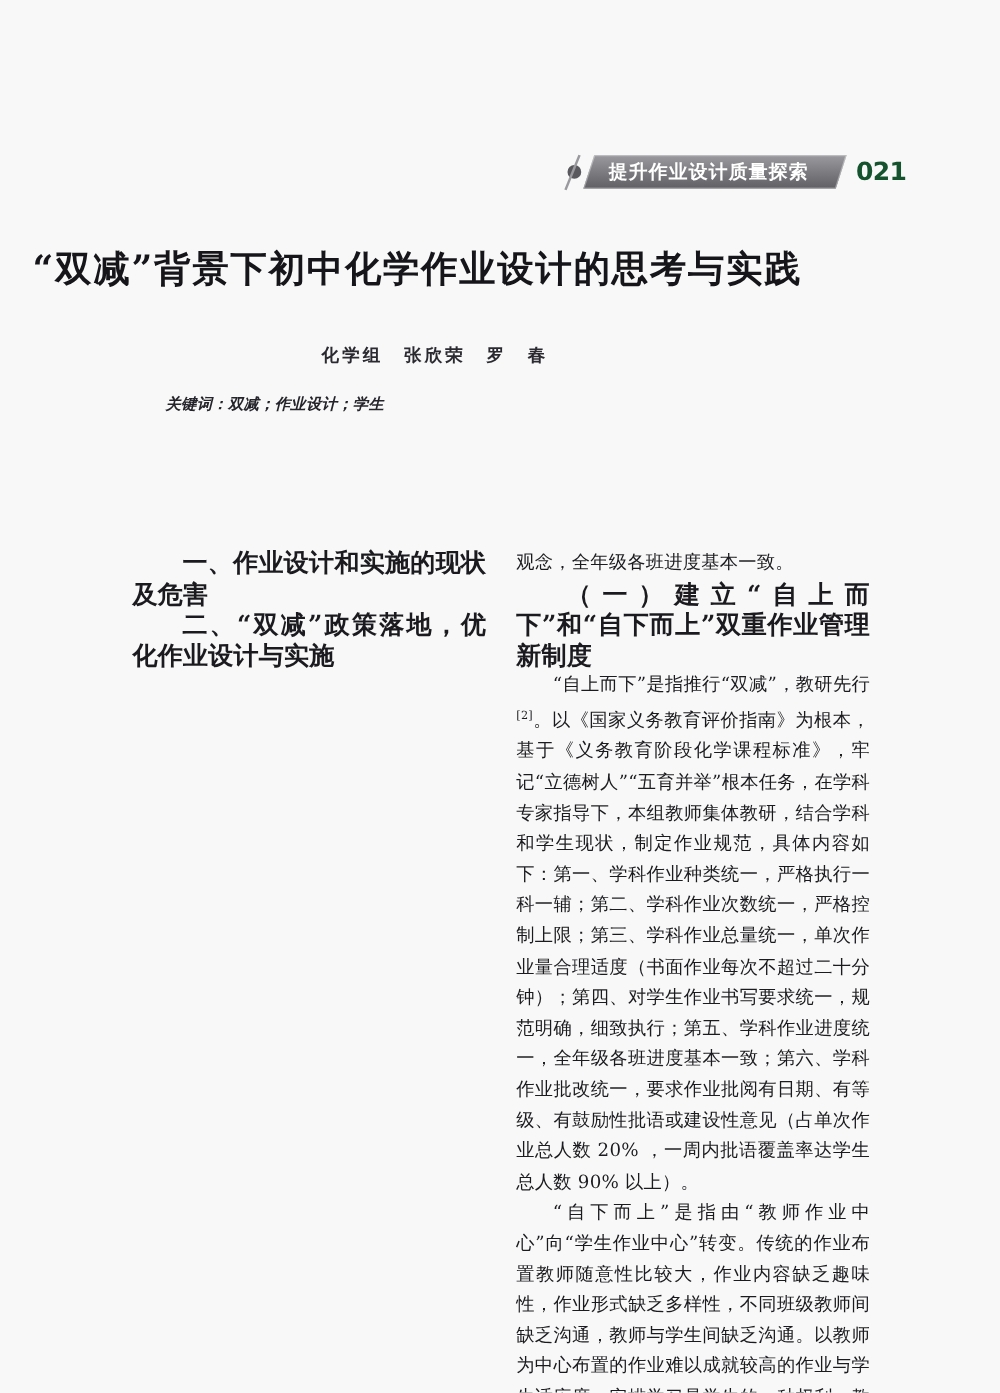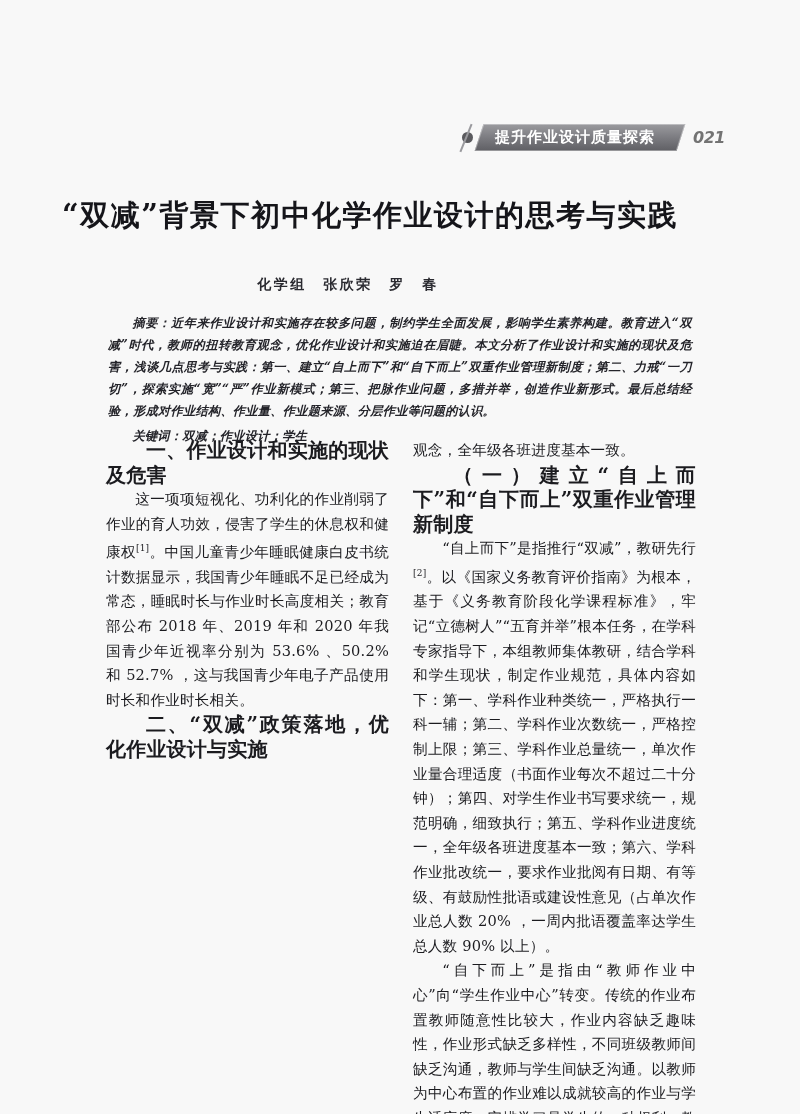--- a/index.html
+++ b/index.html
@@ -64,40 +64,38 @@
     letter-spacing: 1px;
     padding: 4px 26px 4px 16px;
     transform: skewX(-18deg);
     margin-left: 4px;
     box-shadow: 0 0 0 1px rgba(255,255,255,.35) inset;
   }
   .rh-band span { display: inline-block; transform: skewX(18deg); }
   .rh-page {
     font-family: "DejaVu Sans", "Liberation Sans", sans-serif;
     font-weight: bold;
-    font-size: 16px;
-    color: #737373;
+    font-size: 20px;
+    color: #14532d;
     margin-left: 12px;
     letter-spacing: -0.5px;
-    font-style: italic;
   }
 
   
   .title {
     position: absolute;
     top: 196px;
     left: 0;
     width: 668px;
     text-align: center;
     font-family: "DejaVu Serif", "Liberation Serif", serif;
     font-weight: bold;
     font-size: 29px;
     letter-spacing: 1.5px;
     color: #15151a;
-    padding-left: 36px;
   }
   .authors {
     position: absolute;
     top: 276px;
     left: 0;
     width: 696px;
     text-align: center;
     font-weight: bold;
     font-size: 14px;
     letter-spacing: 2.5px;
@@ -166,28 +164,26 @@
         <span>提升作业设计质量探索</span>
       </div>
       <div class="rh-page">021</div>
     </div>
   </div>
 
   <div class="title">“双减”背景下初中化学作业设计的思考与实践</div>
   <div class="authors">化学组　张欣荣　罗　春</div>
 
   <div class="abstract">
-    <p><span>摘要：</span><span>近年来作业设计和实施存在较多问题，制约学生全面发展，影响学生素养构建。教育进入“双减”时代，教师的扭转教育观念，优化作业设计和实施迫在眉睫。本文分析了作业设计和实施的现状及危害，浅谈几点思考与实践：第一、建立“自上而下”和“自下而上”双重作业管理新制度；第二、力戒“一刀切”，探索实施“宽”“严”作业新模式；第三、把脉作业问题，多措并举，创造作业新形式。最后总结经验，形成对作业结构、作业量、作业题来源、分层作业等问题的认识。</span></p>
     <p class="keywords"><span>关键词：</span><span>双减；作业设计；学生</span></p>
   </div>
 
   <div class="body">
     <div class="col" id="col-left">
         <h2>一、作业设计和实施的现状及危害</h2>
-        <p>这一项项短视化、功利化的作业削弱了作业的育人功效，侵害了学生的休息权和健康权<sup>[1]</sup>。中国儿童青少年睡眠健康白皮书统计数据显示，我国青少年睡眠不足已经成为常态，睡眠时长与作业时长高度相关；教育部公布 2018 年、2019 年和 2020 年我国青少年近视率分别为 53.6% 、50.2% 和 52.7% ，这与我国青少年电子产品使用时长和作业时长相关。</p>
         <h2>二、“双减”政策落地，优化作业设计与实施</h2>
       </div>
     <div class="col" id="col-right">
         <p style="text-indent: 0px;">观念，全年级各班进度基本一致。</p>
         <h2>（一）建立“自上而下”和“自下而上”双重作业管理新制度</h2>
         <p>“自上而下”是指推行“双减”，教研先行<sup>[2]</sup>。以《国家义务教育评价指南》为根本，基于《义务教育阶段化学课程标准》，牢记“立德树人”“五育并举”根本任务，在学科专家指导下，本组教师集体教研，结合学科和学生现状，制定作业规范，具体内容如下：第一、学科作业种类统一，严格执行一科一辅；第二、学科作业次数统一，严格控制上限；第三、学科作业总量统一，单次作业量合理适度（书面作业每次不超过二十分钟）；第四、对学生作业书写要求统一，规范明确，细致执行；第五、学科作业进度统一，全年级各班进度基本一致；第六、学科作业批改统一，要求作业批阅有日期、有等级、有鼓励性批语或建设性意见（占单次作业总人数 20% ，一周内批语覆盖率达学生总人数 90% 以上）。</p>
         <p>“自下而上”是指由“教师作业中心”向“学生作业中心”转变。传统的作业布置教师随意性比较大，作业内容缺乏趣味性，作业形式缺乏多样性，不同班级教师间缺乏沟通，教师与学生间缺乏沟通。以教师为中心布置的作业难以成就较高的作业与学生适应度。安排学习是学生的一种权利，教师需要通过作业</p>
       </div>
   </div>
 

